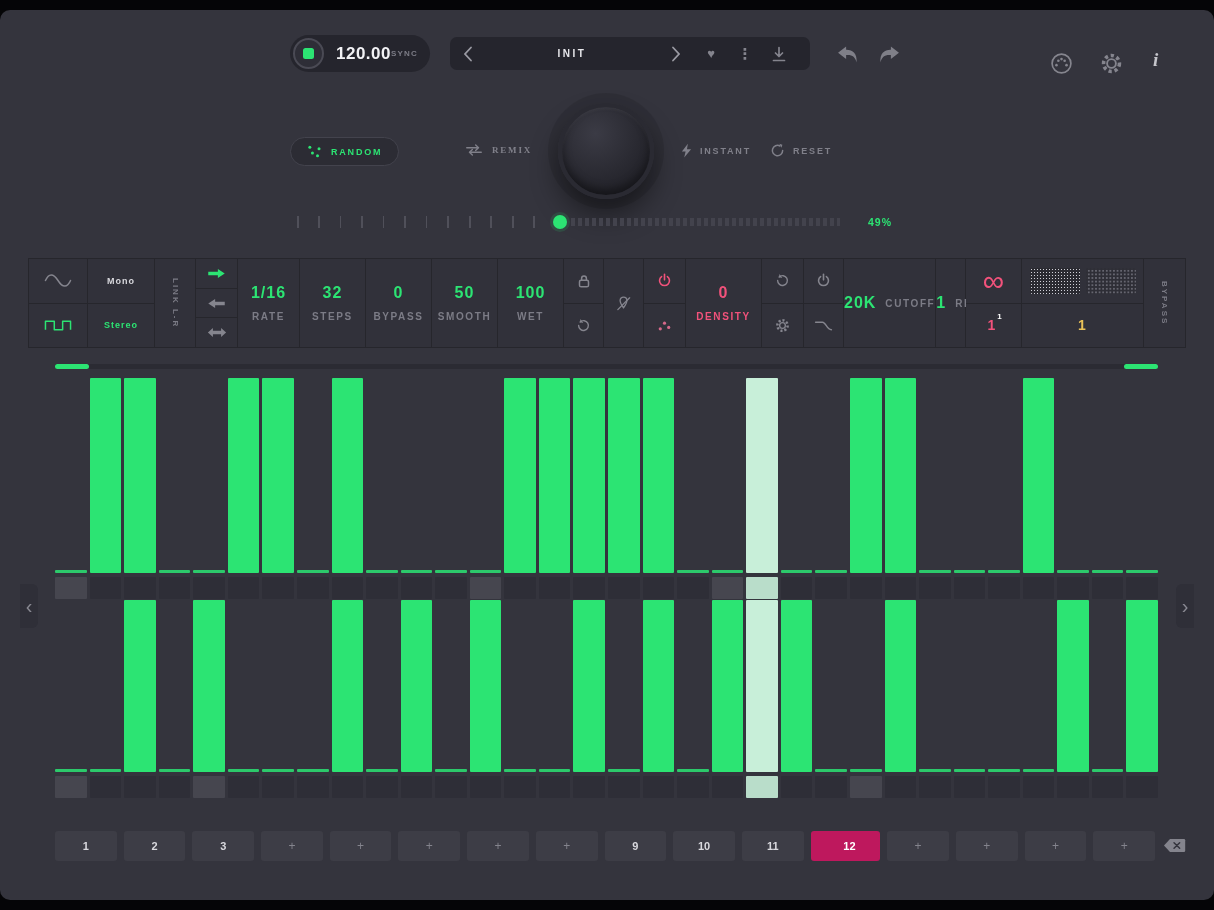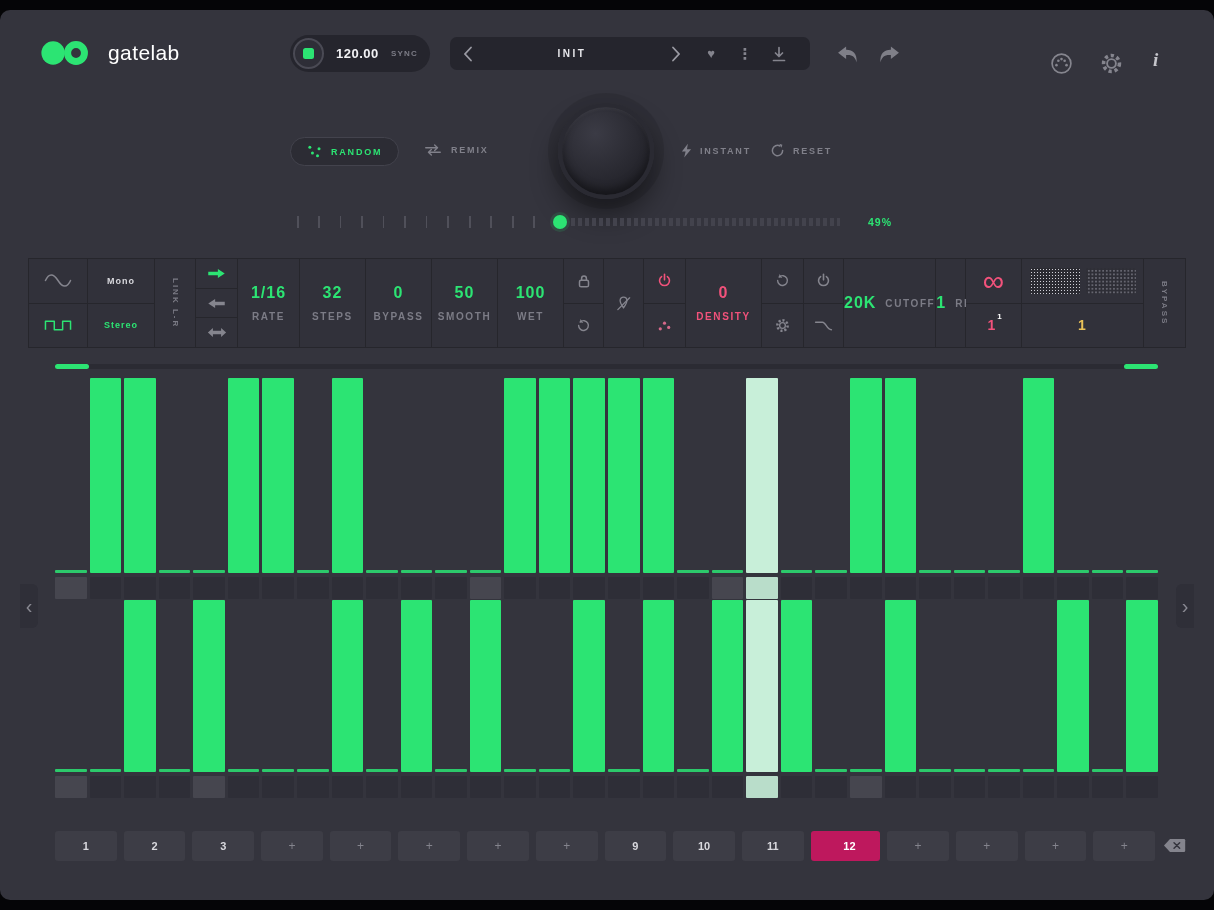--- a/index.html
+++ b/index.html
@@ -7,40 +7,40 @@
   button { background:none; border:none; font-family:inherit; cursor:pointer; color:inherit; }
 
   .app { position:absolute; top:10px; left:0; width:1214px; height:890px; background:#34343d; border-radius:10px; overflow:hidden; }
 
   
   .logo { position:absolute; left:40px; top:26px; display:flex; align-items:center; gap:10px; }
   .logo-text { color:#ffffff; font-size:21px; letter-spacing:0.4px; }
   .transport { position:absolute; left:290px; top:25px; width:140px; height:37px; background:#25252d; border-radius:19px; display:flex; align-items:center; }
   .stop-btn { width:31px; height:31px; margin-left:3px; border-radius:50%; background:#2e2e37; border:2px solid #4a4a54; display:flex; align-items:center; justify-content:center; }
   .stop-square { width:11px; height:11px; border-radius:2.5px; background:#2ce473; display:block; }
-  .bpm { color:#f2f2f5; font-weight:bold; font-size:13px; letter-spacing:0.5px; margin-left:12px; cursor:ns-resize; }
+  .bpm { color:#f2f2f5; font-weight:bold; font-size:17px; letter-spacing:0.5px; margin-left:12px; cursor:ns-resize; }
   .sync { color:#7c7c86; font-weight:bold; font-size:8px; letter-spacing:1.2px; margin-left:auto; margin-right:12px; cursor:pointer; }
 
   .preset-bar { position:absolute; left:450px; top:27px; width:360px; height:33px; background:#25252d; border-radius:7px; display:flex; align-items:center; }
   .pb-btn { width:36px; height:100%; display:flex; align-items:center; justify-content:center; color:#9a9aa3; }
   .preset-name { width:172px; text-align:center; color:#e8e8ec; font-size:10px; font-weight:bold; letter-spacing:2.5px; }
   .pb-icon { width:34px; height:100%; display:flex; align-items:center; justify-content:center; color:#84848d; font-size:13px; }
   .pb-icon:first-of-type { margin-left:auto; }
   .hist-btn { position:absolute; top:35px; color:#7f7f88; }
   .hist-btn.undo { left:836px; } .hist-btn.redo { left:876px; }
   .hdr-icon { position:absolute; top:42px; color:#85858e; display:flex; align-items:center; justify-content:center; }
   .hdr-icon.midi { left:1050px; } .hdr-icon.gear { left:1100px; }
   .hdr-icon.info { left:1153px; top:39px; font-family:"Liberation Serif","DejaVu Serif",serif; font-style:italic; font-weight:bold; font-size:19px; color:#c5c5cb; }
 
   
   .gen-pill { position:absolute; left:290px; top:127px; height:29px; padding:0 16px; border:1px solid #43434d; border-radius:15px; background:#2c2c34; display:flex; align-items:center; gap:9px; }
   .gen-pill .g-label { color:#2ce473; font-size:9px; font-weight:bold; letter-spacing:1.8px; }
   .gen-btn { position:absolute; top:133px; display:flex; align-items:center; gap:8px; color:#80808a; }
   .gen-btn .g-label { font-size:9px; font-weight:bold; letter-spacing:1.8px; color:#80808a; }
-  .gen-btn.remix { left:423px; } .gen-btn.instant { left:681px; } .gen-btn.reset { left:770px; }
+  .gen-btn.remix { left:464px;font-family:Liberation Serif, serif; } .gen-btn.instant { left:681px; } .gen-btn.reset { left:770px; }
   .knob { position:absolute; left:558px; top:93px; width:96px; height:96px; border-radius:50%;
     background: radial-gradient(circle at 38% 30%, #3b3b45, #23232a 72%);
     border:4px solid #2a2a32;
     box-shadow: 0 0 0 10px rgba(0,0,0,0.10), 0 16px 28px rgba(0,0,0,0.45), inset 0 2px 3px rgba(255,255,255,0.05), inset 0 -5px 9px rgba(0,0,0,0.4); }
 
   
   .slider { position:absolute; left:295px; top:202px; width:545px; height:20px; }
   .slider .ticks { position:absolute; left:2px; top:4px; width:256px; height:12px;
     background: repeating-linear-gradient(90deg, #50505a 0 1.5px, transparent 1.5px 21.5px); }
   .slider .segs { position:absolute; left:276px; right:0; top:6px; height:8px;
@@ -109,27 +109,20 @@
 
   .page-nav { position:absolute; top:574px; width:18px; height:44px; color:#8a8a93; font-size:20px; display:flex; align-items:center; justify-content:center; background:#2f2f38; }
   .page-nav.left { left:20px; border-radius:0 6px 6px 0; }
   .page-nav.right { right:20px; border-radius:6px 0 0 6px; }
 </style>
 </head>
 <body>
 
 <div class="app">
 
-  <div class="logo">
-    <svg width="58" height="34" viewBox="0 0 62 34">
-      <circle cx="14" cy="17" r="12.5" fill="#2ce473"></circle>
-      <circle cx="38.5" cy="17" r="9" fill="none" stroke="#2ce473" stroke-width="7.5"></circle>
-    </svg>
-    <span class="logo-text">gatelab</span>
-  </div>
 
   <div class="transport">
     <button class="stop-btn">
       <span class="stop-square"></span>
     </button>
     <span class="bpm">120.00</span>
     <span class="sync">SYNC</span>
   </div>
 
   <div class="preset-bar">

